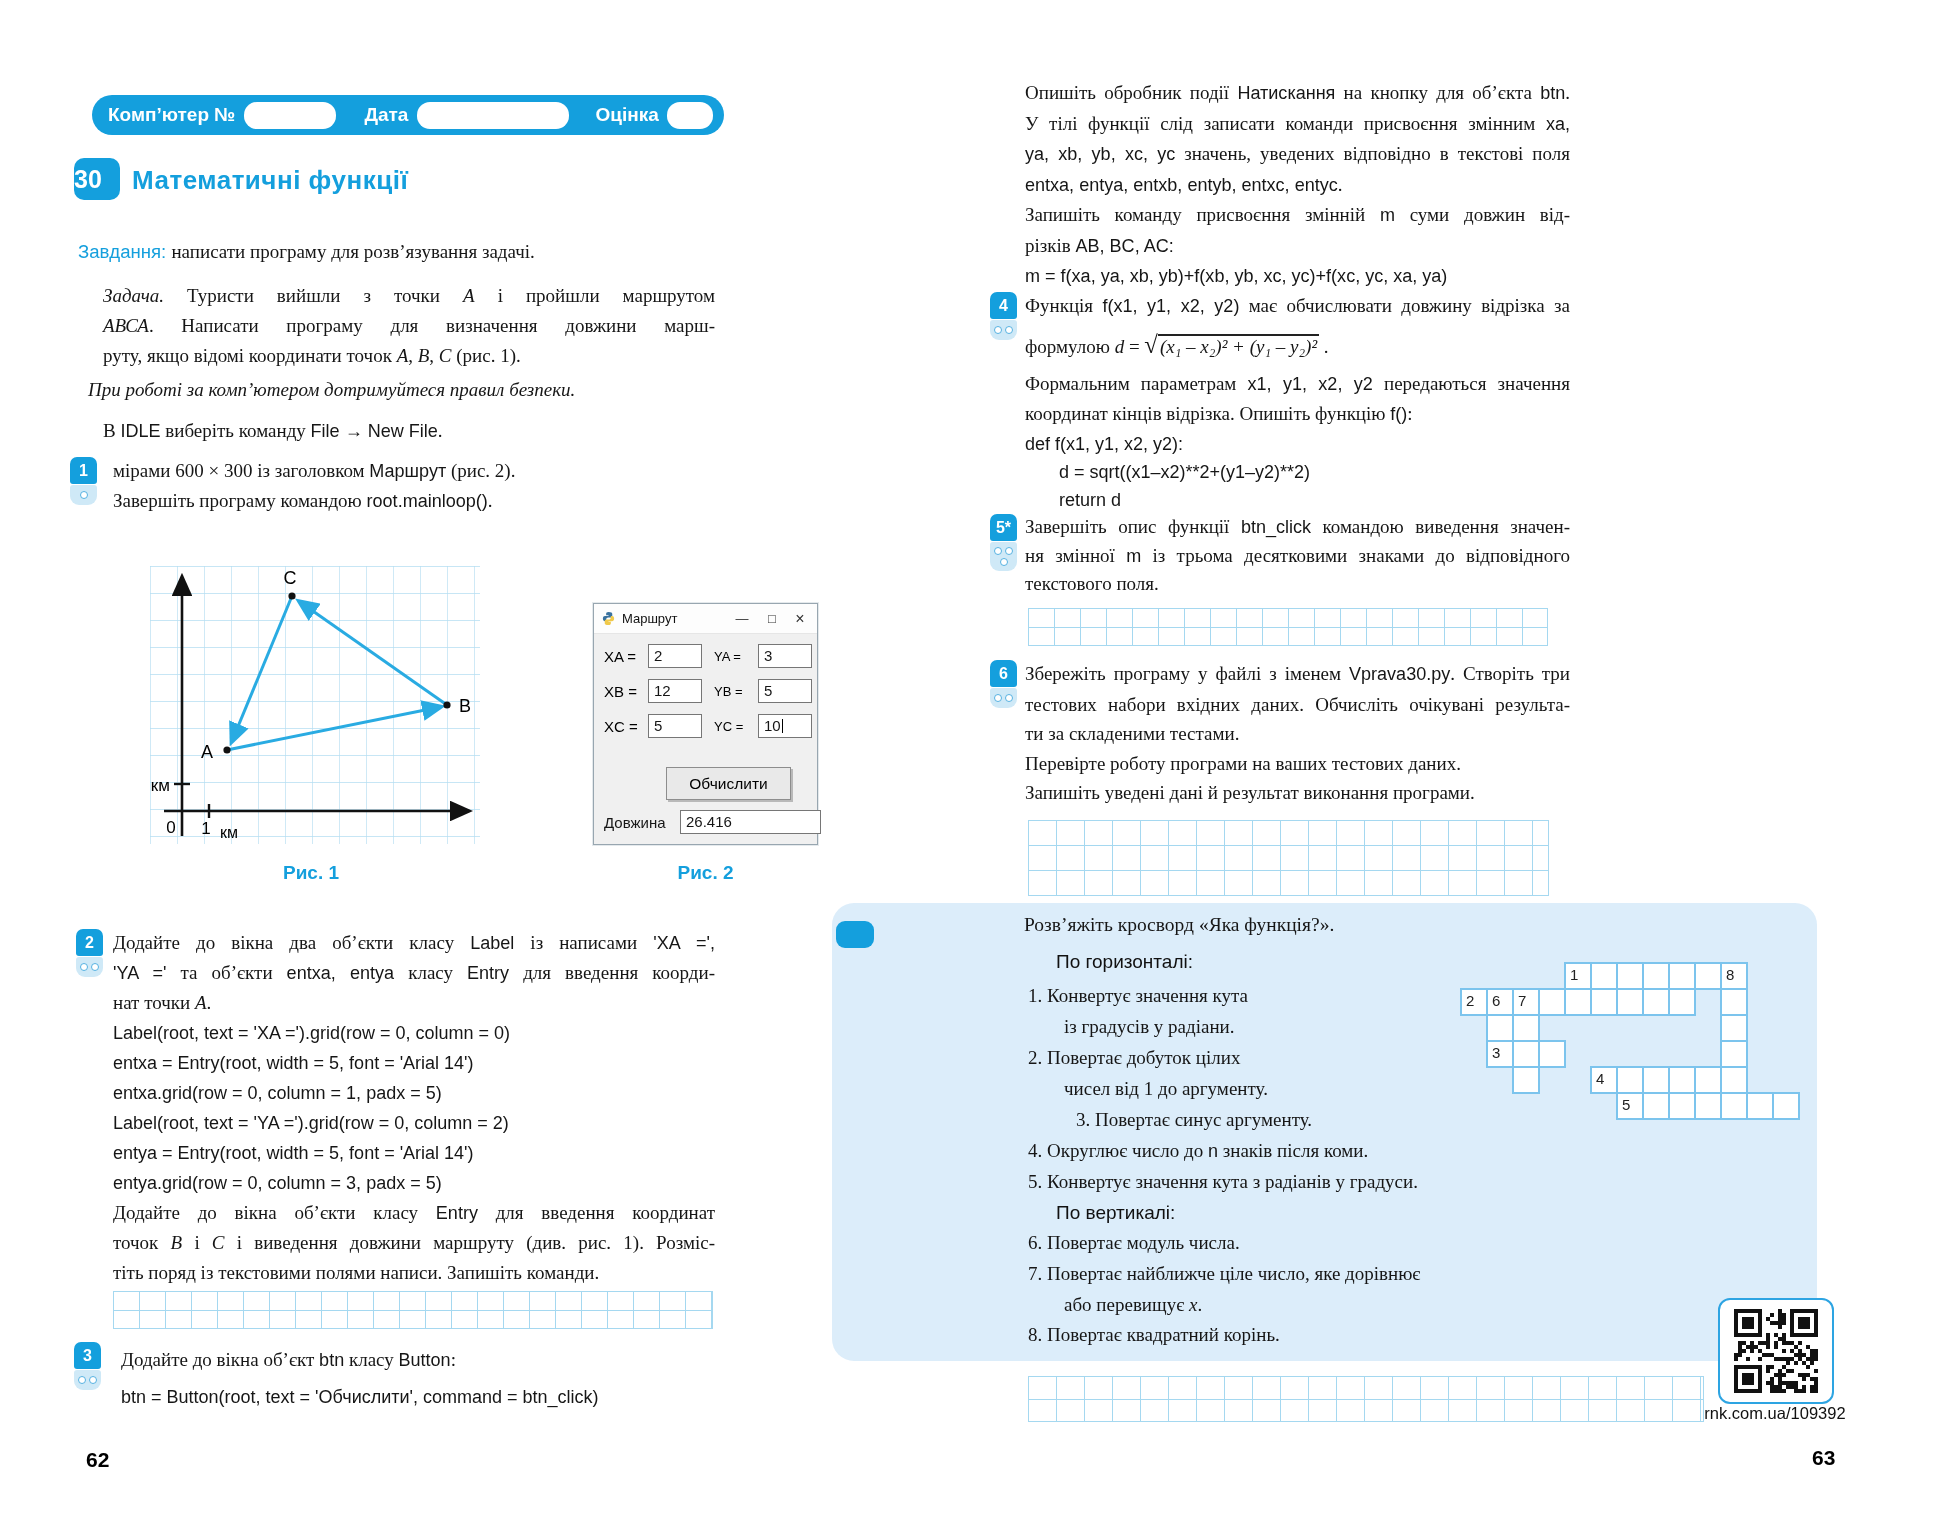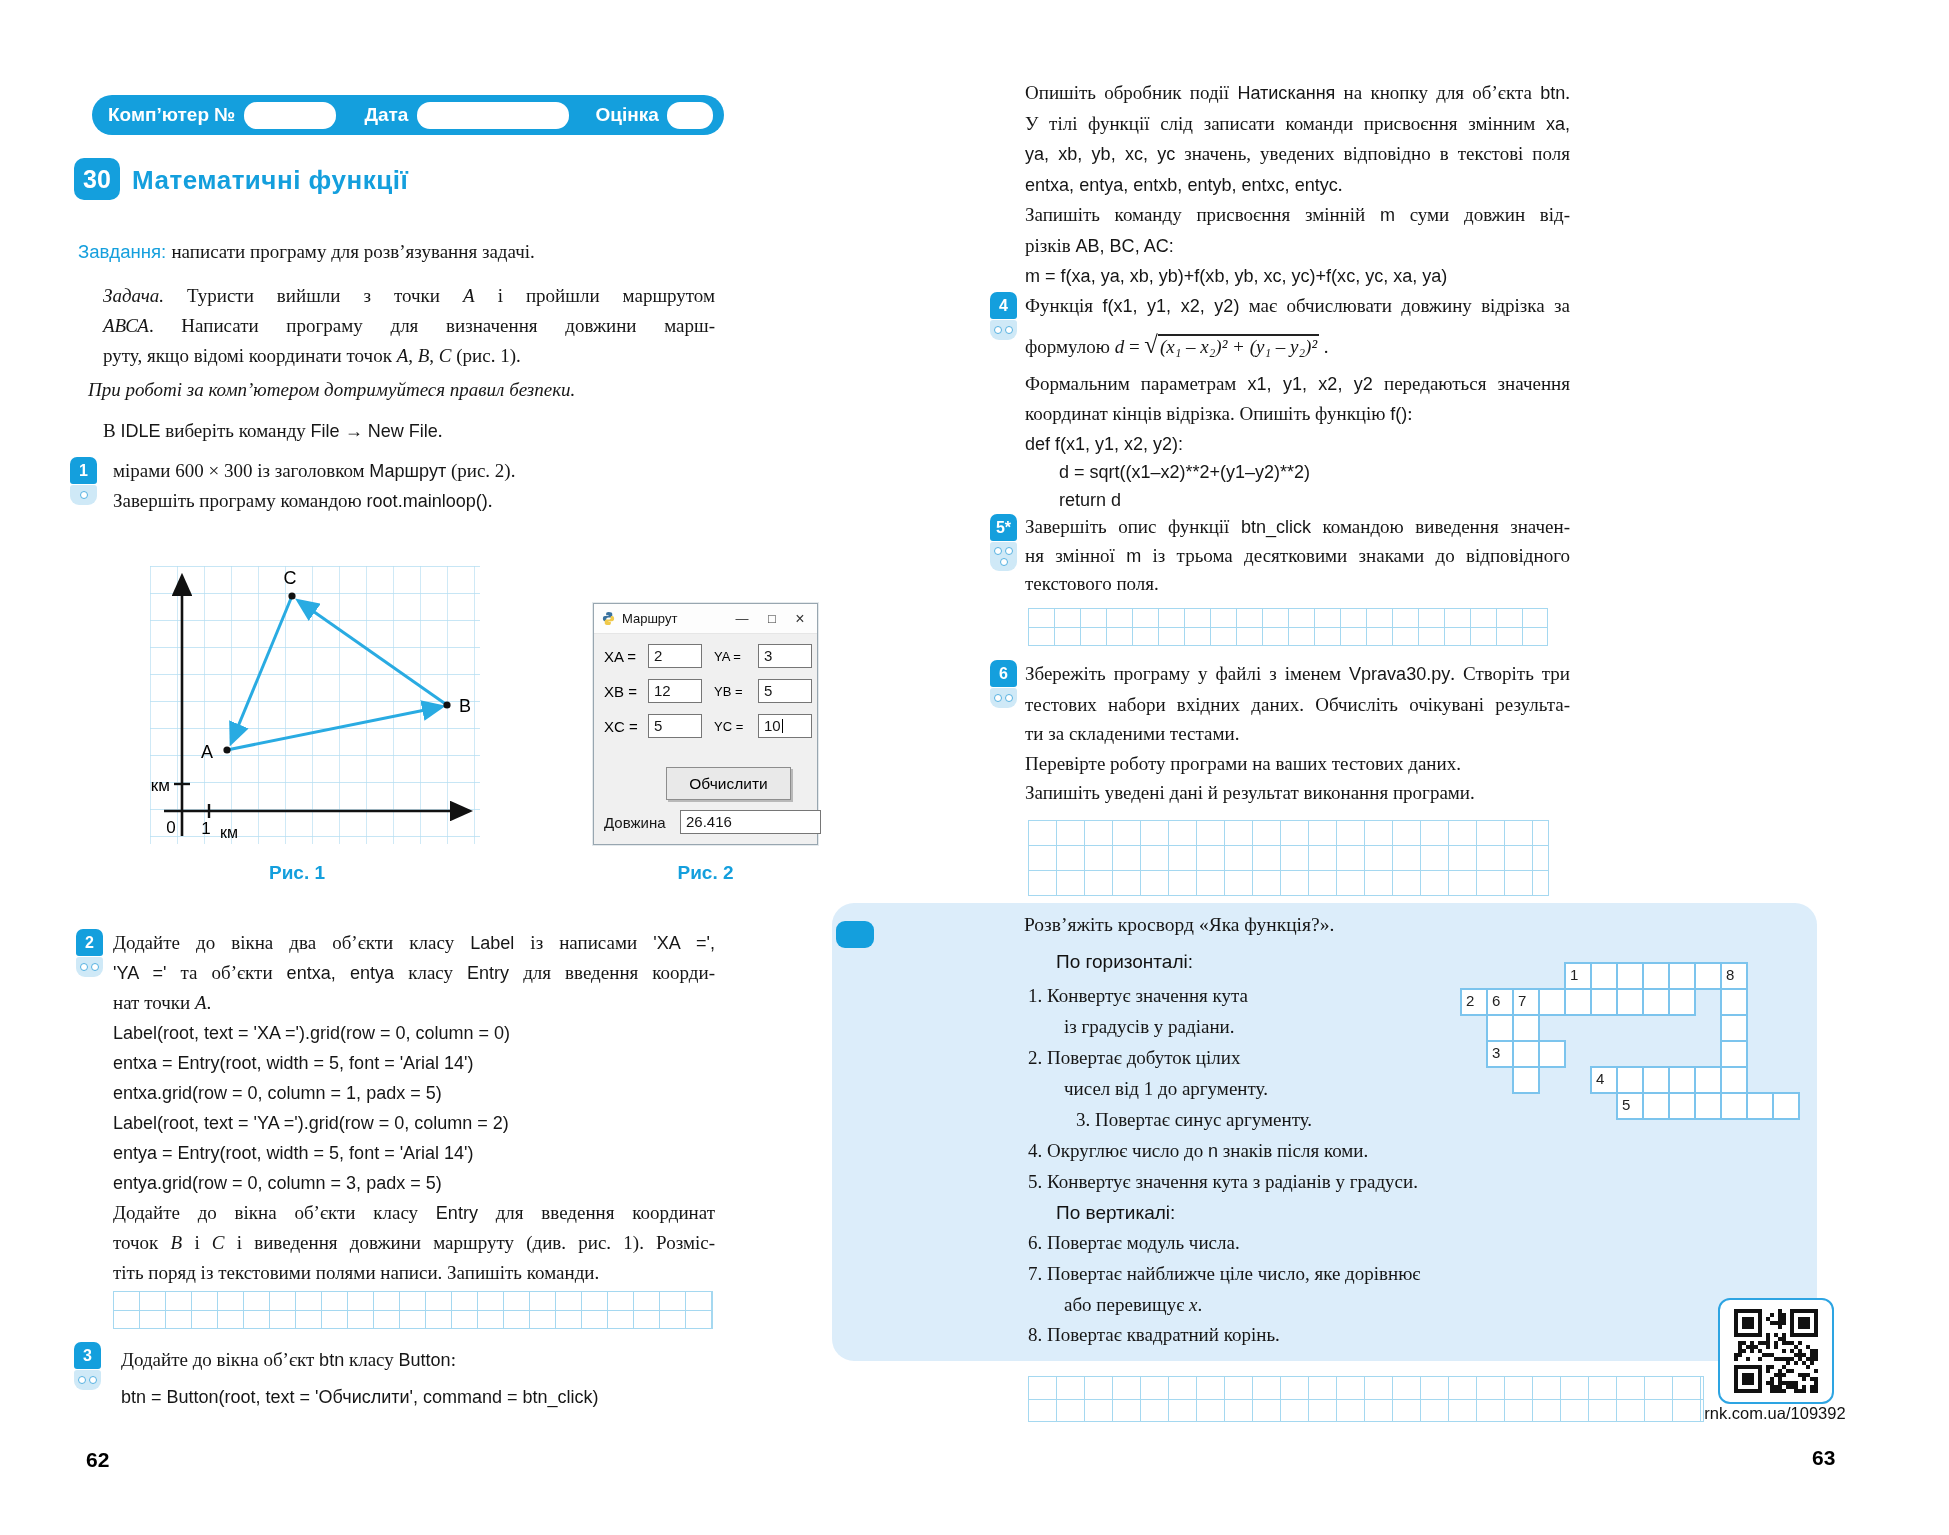--- a/index.html
+++ b/index.html
@@ -25,21 +25,21 @@
   .italic{font-style:italic;}
 
   
   .hbar{left:92px;top:95px;width:632px;height:40px;background:var(--blue);border-radius:20px;
         display:flex;align-items:center;color:#fff;
         font-family:"Liberation Sans","DejaVu Sans",sans-serif;font-size:19px;font-weight:bold;}
   .hfield{background:#fff;border-radius:13px;height:27px;}
 
   
   .sec-badge{left:74px;top:158px;width:46px;height:42px;background:var(--blue);border-radius:10px;
-             color:#fff;font:bold 25px/42px "Liberation Sans","DejaVu Sans",sans-serif;text-align:center;}
+             color:#fff;font:bold 25px/42px "Liberation Sans","DejaVu Sans",sans-serif;text-align:left;}
   .sec-title{left:132px;top:165px;color:var(--blue);
              font:bold 26px "Liberation Sans","DejaVu Sans",sans-serif;letter-spacing:.5px;}
 
   
   .tbadge{position:absolute;width:27px;}
   .tb-num{height:27px;background:var(--blue);border-radius:7px 7px 3px 3px;color:#fff;
           font:bold 16px/27px "Liberation Sans","DejaVu Sans",sans-serif;text-align:center;}
   .tb-dots{background:#cfe9f7;border-radius:3px 3px 9px 9px;display:flex;flex-wrap:wrap;
            justify-content:center;align-items:center;gap:3px;padding:5px 2px;margin-top:1px;min-height:20px;}
   .dot{width:8px;height:8px;border-radius:50%;background:#fff;border:1.5px solid #56b2e2;}
@@ -151,21 +151,21 @@
   <circle cx="297" cy="139" r="3.6" fill="#111"></circle>
   <circle cx="142" cy="30" r="3.6" fill="#111"></circle>
   <text x="63" y="192" text-anchor="end" font-family="Liberation Sans,DejaVu Sans,sans-serif" font-size="18">A</text>
   <text x="309" y="146" font-family="Liberation Sans,DejaVu Sans,sans-serif" font-size="18">B</text>
   <text x="140" y="18" text-anchor="middle" font-family="Liberation Sans,DejaVu Sans,sans-serif" font-size="18">C</text>
   <text x="20" y="225" text-anchor="end" font-family="Liberation Sans,DejaVu Sans,sans-serif" font-size="17">1 км</text>
   <text x="21" y="267" text-anchor="middle" font-family="Liberation Sans,DejaVu Sans,sans-serif" font-size="17">0</text>
   <text x="56" y="268" text-anchor="middle" font-family="Liberation Sans,DejaVu Sans,sans-serif" font-size="17">1</text>
   <text x="70" y="272" font-family="Liberation Sans,DejaVu Sans,sans-serif" font-size="16">км</text>
 </svg>
-<div class="abs figcap" style="left:132px;top:862px;width:330px">Рис. 1</div>
+<div class="abs figcap" style="left:146px;top:862px;width:330px">Рис. 1</div>
 
 <div class="abs twin">
   <div class="ttitle">
     <svg width="15" height="15" style="margin-left:7px" viewBox="0 0 16 16">
       <path d="M8 1C6 1 5.5 2 5.5 3v1.5H8v.7H4.2C3 5.2 2 6 2 8s1 2.8 2.2 2.8h1.3V9.2C5.5 8 6.5 7 7.7 7h2.6c1 0 1.7-.8 1.7-1.8V3c0-1-.8-2-4-2z" fill="#3a729e"></path>
       <path d="M8 15c2 0 2.5-1 2.5-2v-1.5H8v-.7h3.8C13 10.8 14 10 14 8s-1-2.8-2.2-2.8h-1.3v1.6c0 1.2-1 2.2-2.2 2.2H5.7c-1 0-1.7.8-1.7 1.8V13c0 1 .8 2 4 2z" fill="#f0c94a"></path>
     </svg>
     <span class="t">Маршрут</span>
     <span class="tctrl" style="right:64px">—</span>
     <span class="tctrl" style="right:34px">□</span>

